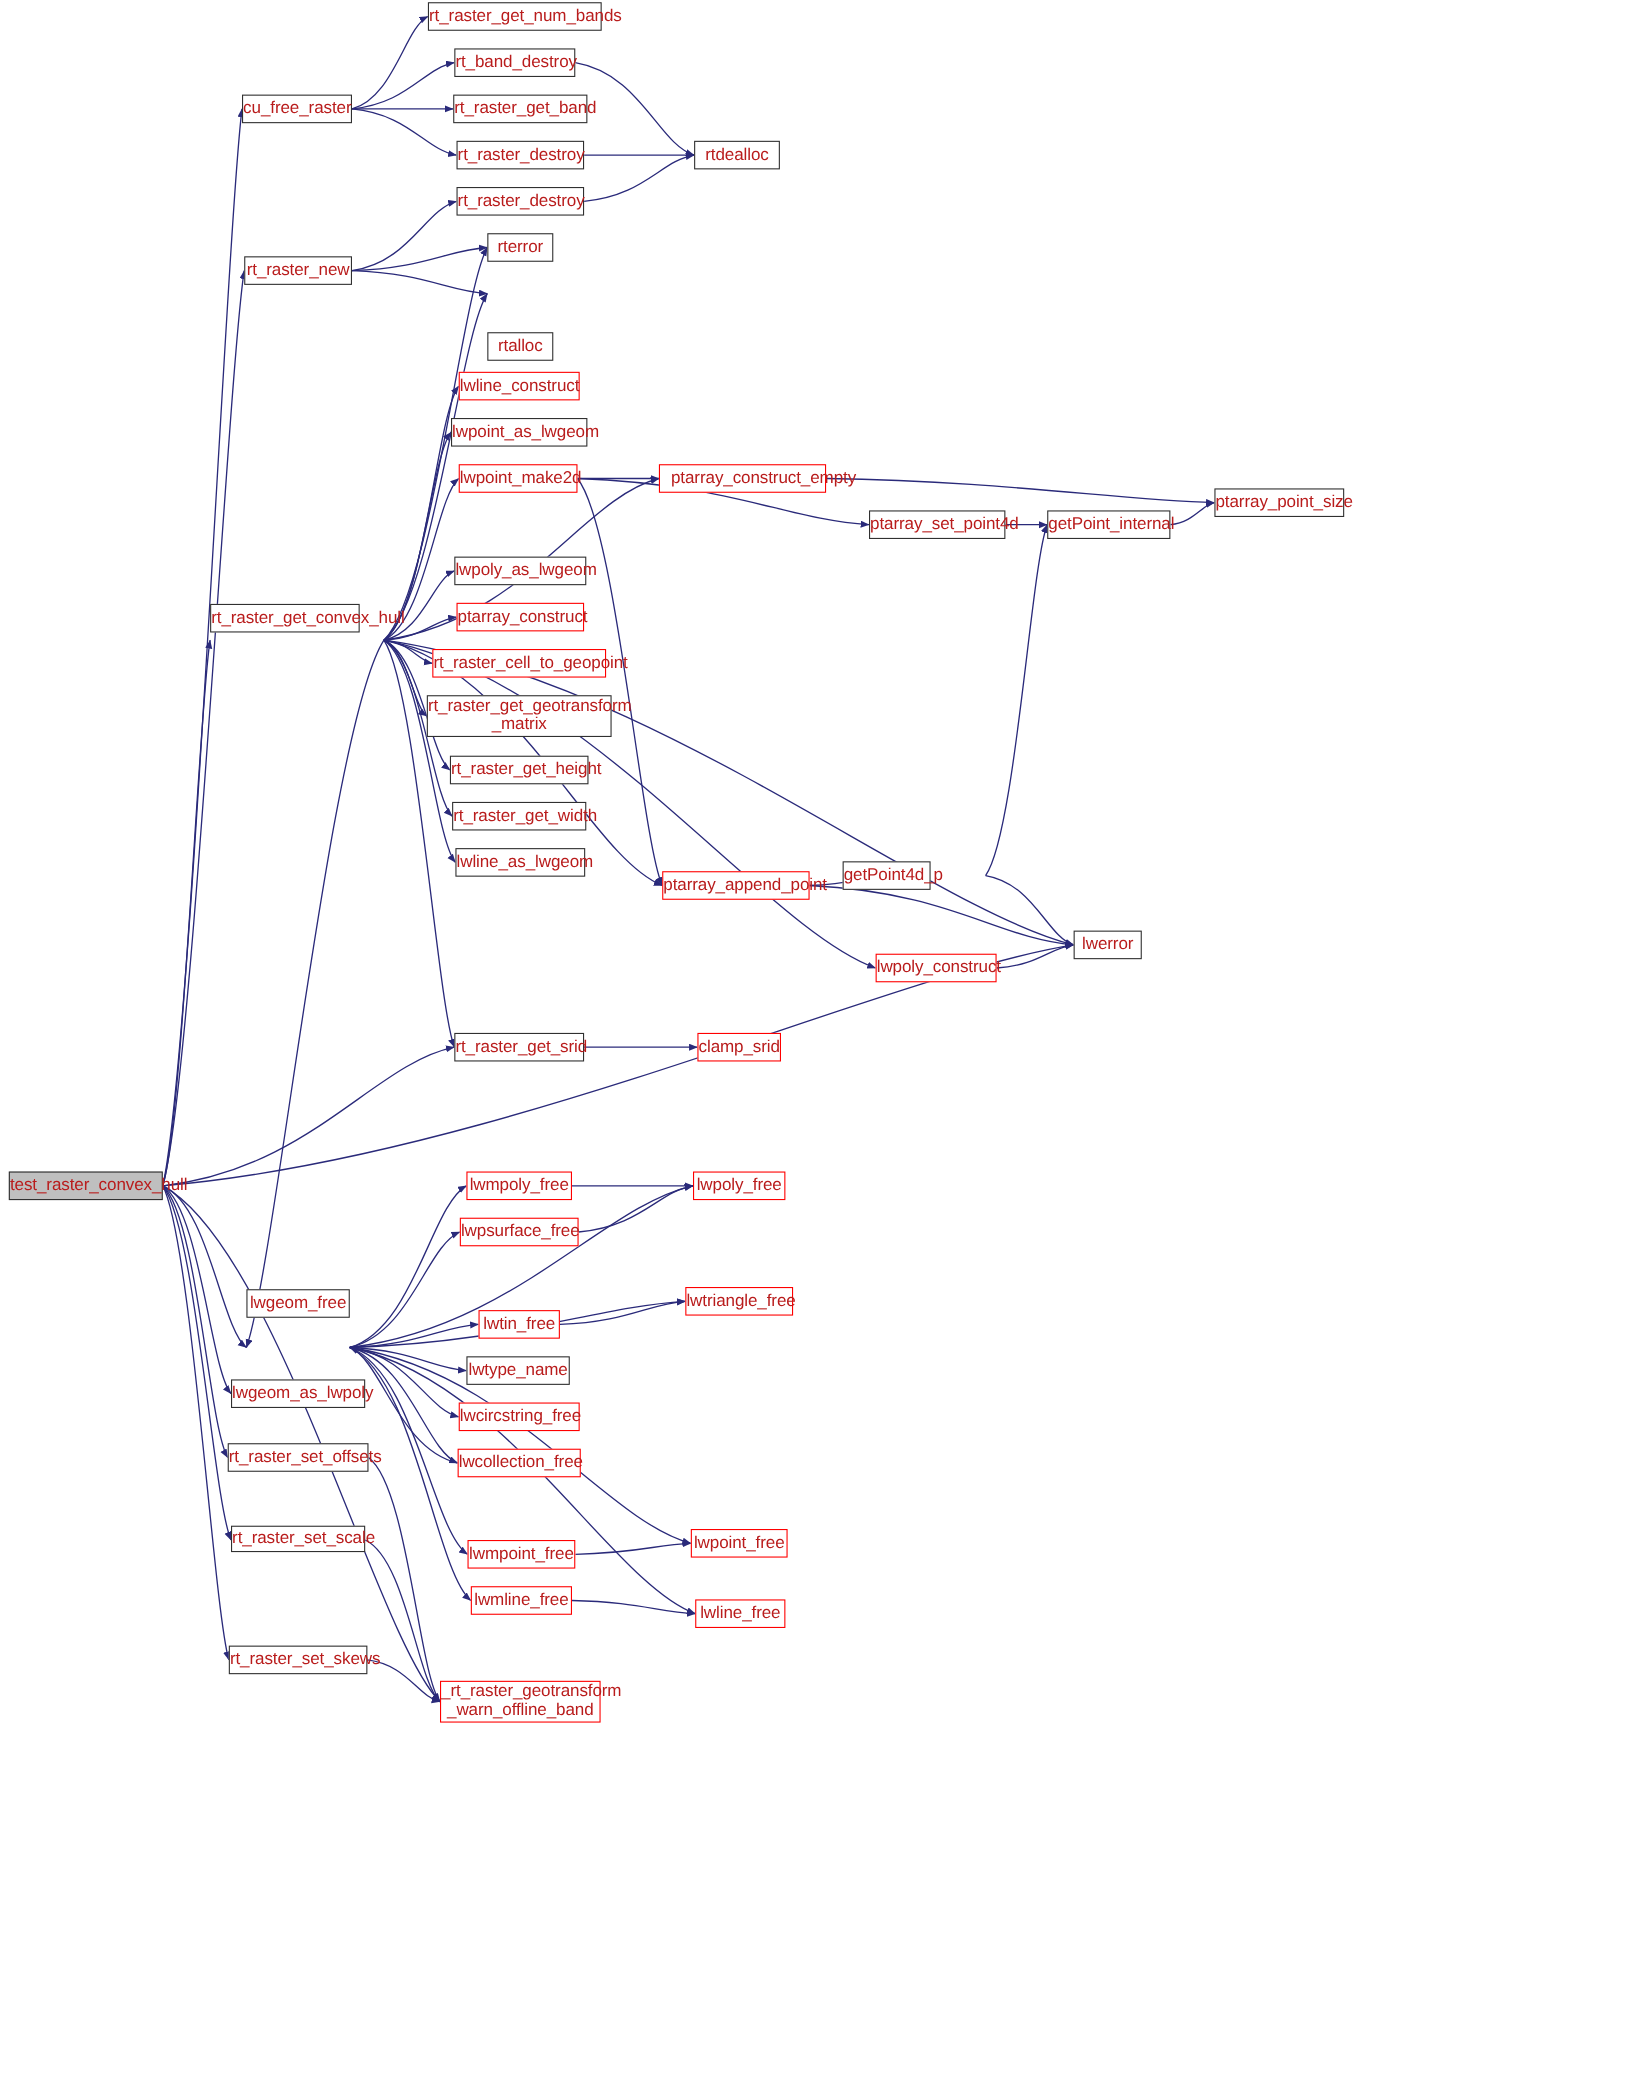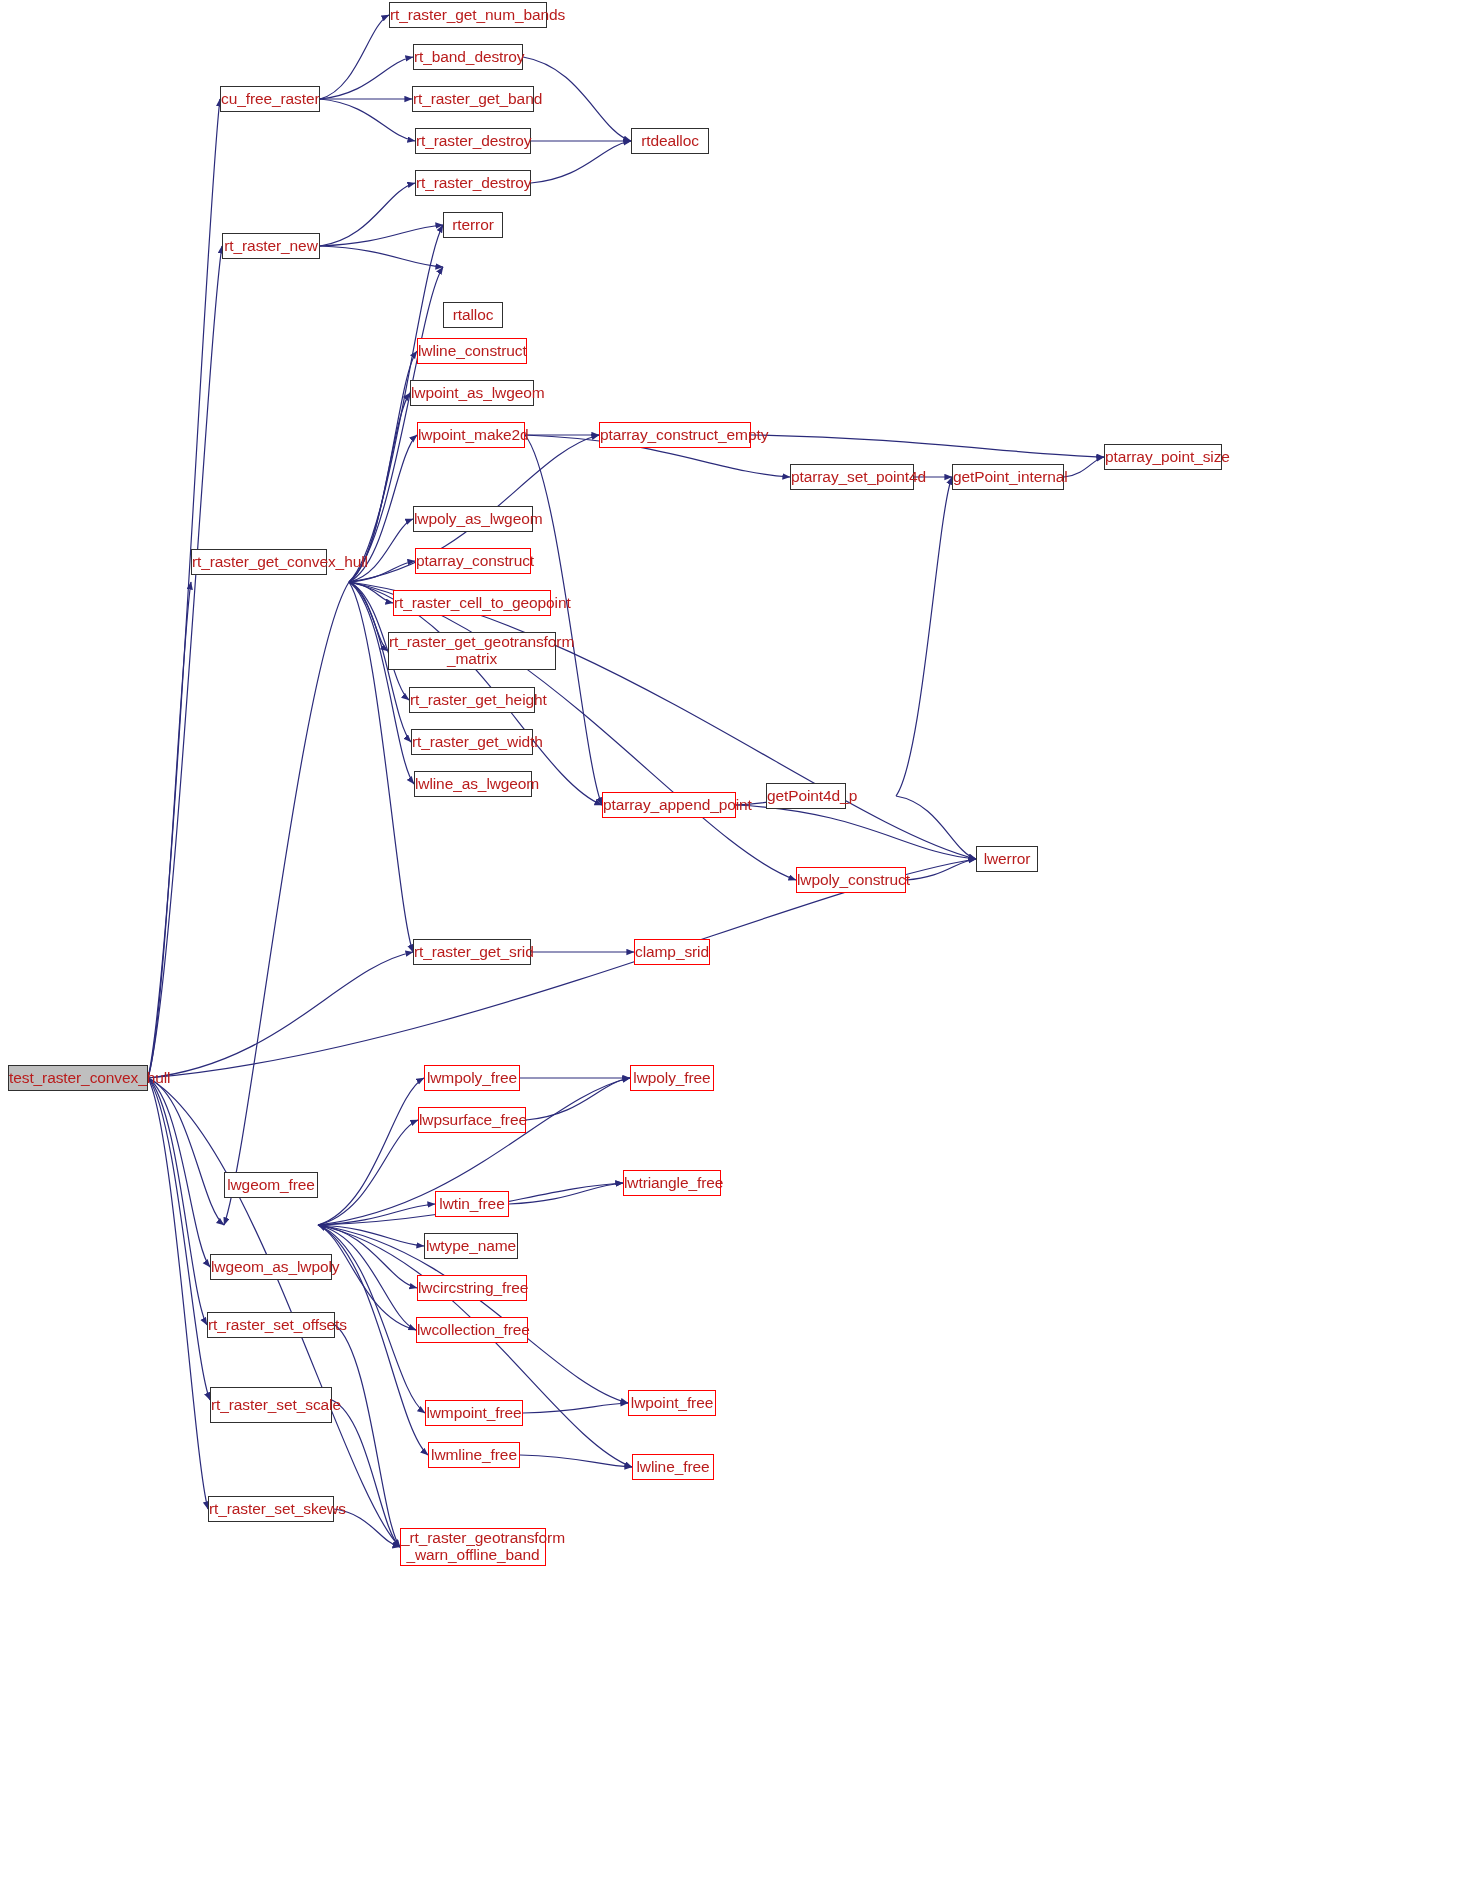--- a/index.html
+++ b/index.html
@@ -148,21 +148,21 @@
       <div class="gnode" style="left: 412px; top: 86px; width: 122px; height: 26px;"><span class="lbl">rt_raster_get_band</span></div>
       <div class="gnode" style="left: 415px; top: 128px; width: 116px; height: 26px;"><span class="lbl">rt_raster_destroy</span></div>
       <div class="gnode" style="left: 631px; top: 128px; width: 78px; height: 26px;"><span class="lbl">rtdealloc</span></div>
       <div class="gnode" style="left: 415px; top: 170px; width: 116px; height: 26px;"><span class="lbl">rt_raster_destroy</span></div>
       <div class="gnode" style="left: 222px; top: 233px; width: 98px; height: 26px;"><span class="lbl">rt_raster_new</span></div>
       <div class="gnode" style="left: 443px; top: 212px; width: 60px; height: 26px;"><span class="lbl">rterror</span></div>
       <div class="gnode" style="left: 443px; top: 254px; width: 60px; height: 26px; margin-top: 48px;"><span class="lbl">rtalloc</span></div>
       <div class="gnode red" style="left: 417px; top: 338px; width: 110px; height: 26px;"><span class="lbl">lwline_construct</span></div>
       <div class="gnode" style="left: 410px; top: 380px; width: 124px; height: 26px;"><span class="lbl">lwpoint_as_lwgeom</span></div>
       <div class="gnode red" style="left: 417px; top: 422px; width: 108px; height: 26px;"><span class="lbl">lwpoint_make2d</span></div>
-      <div class="gnode red" style="left: 599px; top: 422px; width: 152px; height: 26px;"><span class="lbl">ptarray_construct_empty</span></div>
+      <div class="gnode red" style="left: 599px; top: 422px; width: 152px; height: 26px; padding-left: 10px;"><span class="lbl">ptarray_construct_empty</span></div>
       <div class="gnode" style="left: 1104px; top: 444px; width: 118px; height: 26px;"><span class="lbl">ptarray_point_size</span></div>
       <div class="gnode" style="left: 790px; top: 464px; width: 124px; height: 26px;"><span class="lbl">ptarray_set_point4d</span></div>
       <div class="gnode" style="left: 952px; top: 464px; width: 112px; height: 26px;"><span class="lbl">getPoint_internal</span></div>
       <div class="gnode" style="left: 413px; top: 506px; width: 120px; height: 26px;"><span class="lbl">lwpoly_as_lwgeom</span></div>
       <div class="gnode red" style="left: 415px; top: 548px; width: 116px; height: 26px;"><span class="lbl">ptarray_construct</span></div>
       <div class="gnode" style="left: 191px; top: 549px; width: 136px; height: 26px;"><span class="lbl">rt_raster_get_convex_hull</span></div>
       <div class="gnode red" style="left: 393px; top: 590px; width: 158px; height: 26px;"><span class="lbl">rt_raster_cell_to_geopoint</span></div>
       <div class="gnode" style="left: 388px; top: 632px; width: 168px; height: 38px;"><span class="lbl">rt_raster_get_geotransform
 _matrix</span></div>
       <div class="gnode" style="left: 409px; top: 687px; width: 126px; height: 26px;"><span class="lbl">rt_raster_get_height</span></div>
@@ -178,21 +178,21 @@
       <div class="gnode red" style="left: 630px; top: 1065px; width: 84px; height: 26px;"><span class="lbl">lwpoly_free</span></div>
       <div class="gnode red" style="left: 418px; top: 1107px; width: 108px; height: 26px;"><span class="lbl">lwpsurface_free</span></div>
       <div class="gnode red" style="left: 623px; top: 1170px; width: 98px; height: 26px;"><span class="lbl">lwtriangle_free</span></div>
       <div class="gnode red" style="left: 435px; top: 1191px; width: 74px; height: 26px;"><span class="lbl">lwtin_free</span></div>
       <div class="gnode" style="left: 224px; top: 1172px; width: 94px; height: 26px; text-align: center;"><span class="lbl">lwgeom_free</span></div>
       <div class="gnode" style="left: 424px; top: 1233px; width: 94px; height: 26px;"><span class="lbl">lwtype_name</span></div>
       <div class="gnode red" style="left: 417px; top: 1275px; width: 110px; height: 26px;"><span class="lbl">lwcircstring_free</span></div>
       <div class="gnode red" style="left: 416px; top: 1317px; width: 112px; height: 26px;"><span class="lbl">lwcollection_free</span></div>
       <div class="gnode" style="left: 210px; top: 1254px; width: 122px; height: 26px;"><span class="lbl">lwgeom_as_lwpoly</span></div>
       <div class="gnode" style="left: 207px; top: 1312px; width: 128px; height: 26px;"><span class="lbl">rt_raster_set_offsets</span></div>
-      <div class="gnode" style="left: 210px; top: 1387px; width: 122px; height: 36px; justify-content: center;"><span class="lbl">rt_raster_set_scale</span></div>
+      <div class="gnode" style="left: 210px; top: 1387px; width: 122px; height: 24px; justify-content: center;"><span class="lbl">rt_raster_set_scale</span></div>
       <div class="gnode red" style="left: 425px; top: 1400px; width: 98px; height: 26px;"><span class="lbl">lwmpoint_free</span></div>
       <div class="gnode red" style="left: 628px; top: 1390px; width: 88px; height: 26px;"><span class="lbl">lwpoint_free</span></div>
       <div class="gnode red" style="left: 428px; top: 1442px; width: 92px; height: 26px;"><span class="lbl">lwmline_free</span></div>
       <div class="gnode red" style="left: 632px; top: 1454px; width: 82px; height: 26px;"><span class="lbl">lwline_free</span></div>
       <div class="gnode" style="left: 208px; top: 1496px; width: 126px; height: 26px;"><span class="lbl">rt_raster_set_skews</span></div>
       <div class="gnode red" style="left: 400px; top: 1528px; width: 146px; height: 38px;"><span class="lbl">_rt_raster_geotransform
 _warn_offline_band</span></div>
     </div>
 </div>
 

